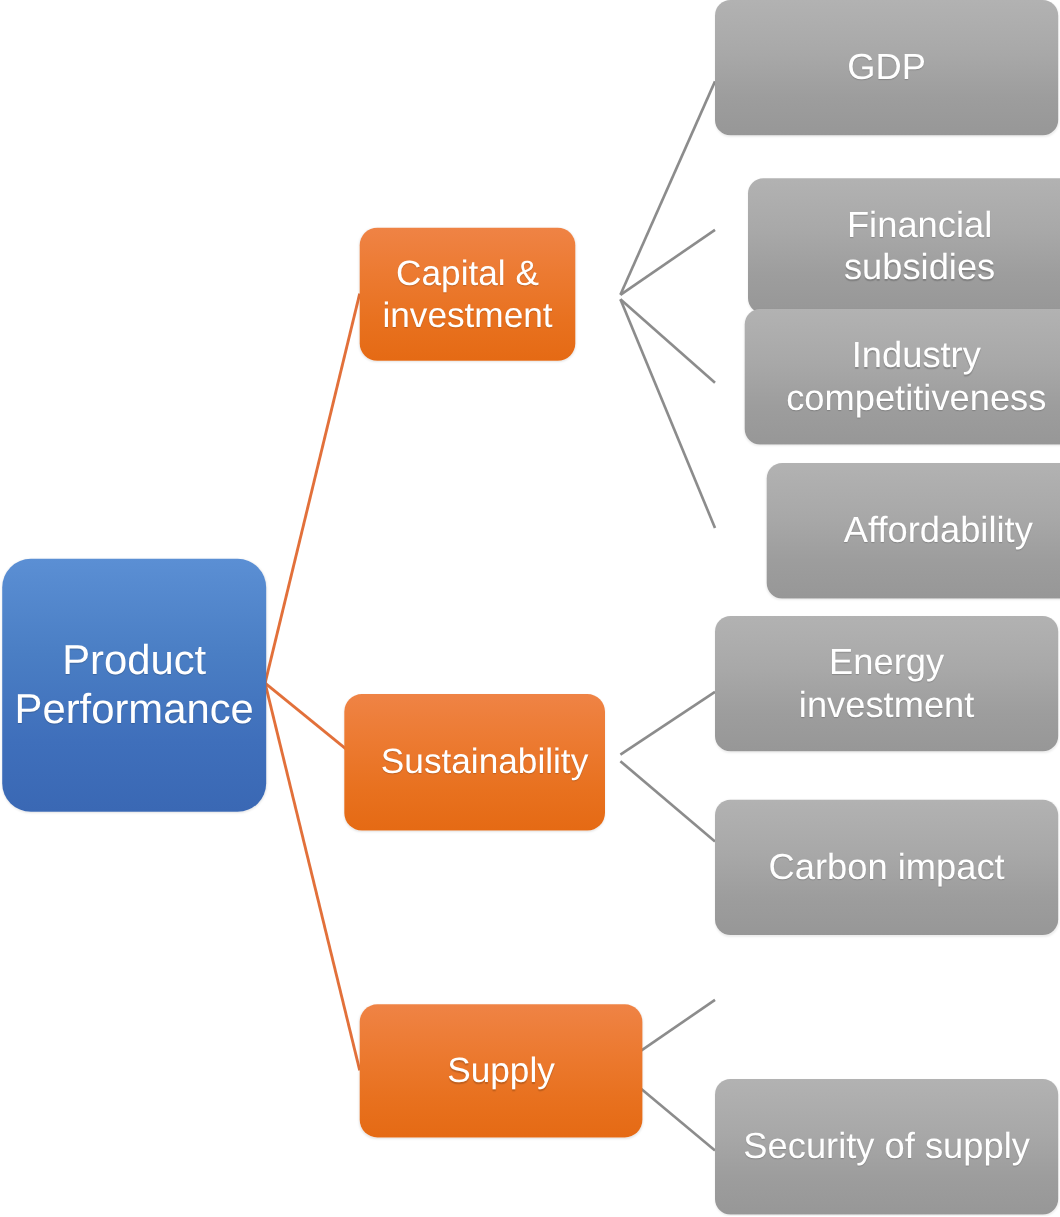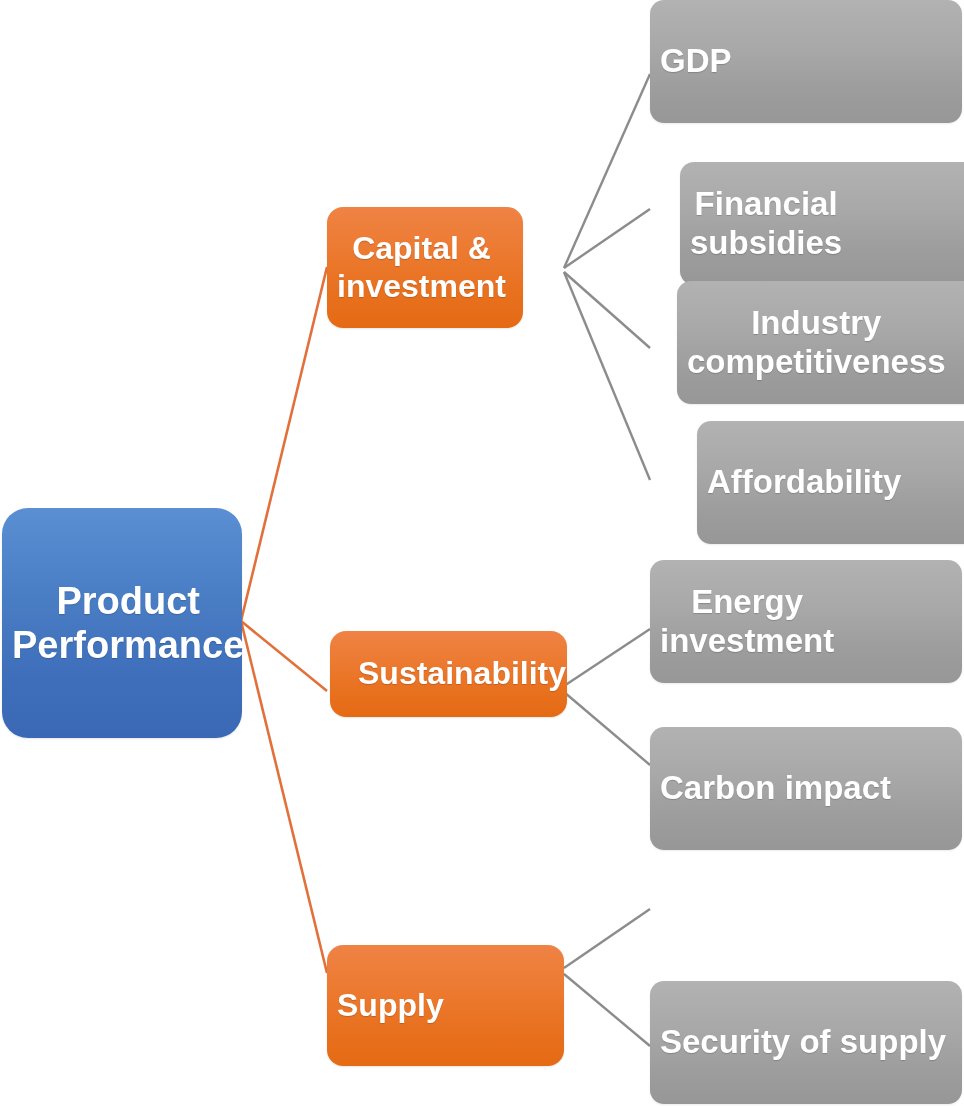--- a/index.html
+++ b/index.html
@@ -22,31 +22,30 @@
     left: 0;
     top: 0;
     width: 964px;
     height: 1106px;
     pointer-events: none;
   }
   .node {
     position: absolute;
     display: flex;
     align-items: center;
-    justify-content: flex-start;
+    justify-content: center;
     text-align: center;
     border-radius: 14px;
     color: #ffffff;
     line-height: 1.16;
     box-sizing: border-box;
     padding: 2px 10px;
     white-space: pre-line;
     text-shadow: 0 1px 1px rgba(0,0,0,0.18);
     z-index: 2;
-    font-weight: bold;
   }
   .node.root {
     background: linear-gradient(180deg, #5b8fd4 0%, #4a7ec4 38%, #3f6fbb 72%, #3a68b4 100%);
     font-size: 38px;
     border-radius: 26px;
     box-shadow: 0 1px 2px rgba(0,0,0,0.10);
   }
   .node.branch {
     background: linear-gradient(180deg, #ef8345 0%, #ec7a31 35%, #e8711f 70%, #e56a14 100%);
     font-size: 32px;
@@ -88,25 +87,25 @@
   <div class="node root" style="left:2px; top:508px; width:240px; height:230px;">
     <span>Product
 Performance</span>
   </div>
 
   <div class="node branch" style="left:327px; top:207px; width:196px; height:121px;">
     <span>Capital &amp;
 investment</span>
   </div>
 
-  <div class="node branch" style="left:330px; top:631px; width:237px; height:86px;padding-left:28px;">
+  <div class="node branch" style="left:313px; top:631px; width:237px; height:124px;padding-left:28px;">
     <span>Sustainability</span>
   </div>
 
-  <div class="node branch" style="left:327px; top:913px; width:237px; height:121px;margin-top:32px;">
+  <div class="node branch" style="left:327px; top:913px; width:257px; height:121px;">
     <span>Supply</span>
   </div>
 
   <div class="node leaf" style="left:650px; top:0px; width:312px; height:123px;">
     <span>GDP</span>
   </div>
 
   <div class="node leaf" style="left:680px; top:140px; width:312px; height:123px;margin-top:22px;">
     <span>Financial
 subsidies</span>

